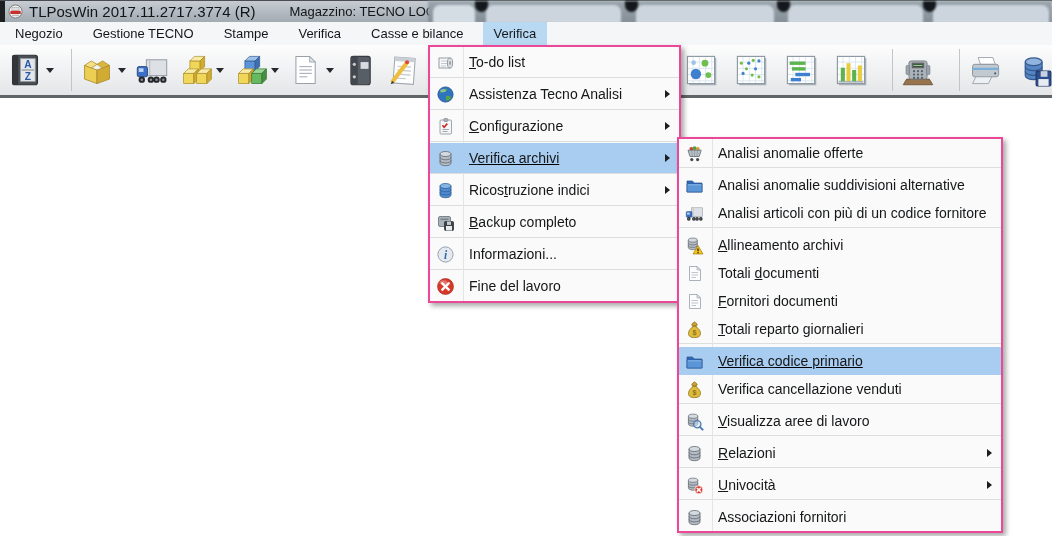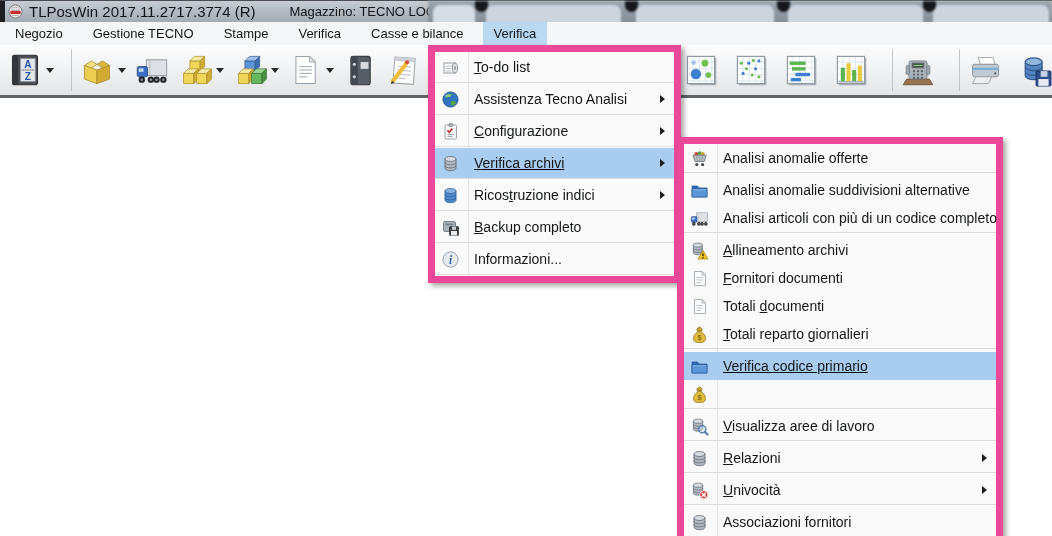--- a/index.html
+++ b/index.html
@@ -40,21 +40,21 @@
   .tb-ic svg{width:100%;height:100%;display:block;}
   .tb-dd{width:0;height:0;border-left:4px solid transparent;border-right:4px solid transparent;
     border-top:5px solid #26292c;margin-left:4px;}
   .tb-sep{width:1px;height:42px;background:#c2c4c6;margin:0 8px;flex:0 0 auto;}
   .tb-right{position:absolute;left:684px;top:0;height:50px;display:flex;align-items:center;}
   .tb-right .tb-btn{margin-right:16px;}
 
   .content{position:absolute;top:98px;left:0;width:1052px;height:438px;background:#ffffff;}
 
   
-  .menu{position:absolute;background:#fafafa;border:7px solid #ec4899;
+  .menu{position:absolute;background:#fafafa;border:2px solid #ec4899;
     box-shadow:3px 3px 5px rgba(0,0,0,.35);box-sizing:border-box;}
   .menu::before{content:'';position:absolute;left:33px;top:0;bottom:0;width:1px;background:#e4e4e4;z-index:0;}
   #servizio-menu{left:428px;top:45px;width:253px;z-index:4;}
   #verifica-submenu{left:677px;top:137px;width:326px;z-index:5;}
   .menu-item{position:relative;display:flex;align-items:center;height:30px;padding-left:6px;z-index:1;}
   #verifica-submenu .menu-item{height:28px;}
   .menu-item.hl{background:var(--hl,#a9cdf0);text-decoration:underline;}
   .mi-ic{width:19px;height:19px;margin-right:14px;flex:0 0 auto;}
   .mi-ic svg{width:100%;height:100%;display:block;}
   .mi-label{font-size:14px;color:#141618;white-space:nowrap;}
@@ -470,20 +470,33 @@
       <div class="menu-item">
         <span class="mi-ic">
           <svg viewBox="0 0 19 19">
             <circle cx="9.5" cy="9.5" r="7.6" fill="#e6eaee" stroke="#8a98a8" stroke-width=".9"></circle>
             <text x="9.5" y="13.8" text-anchor="middle" font-size="11.5" font-family="serif" font-style="italic" font-weight="bold" fill="#2d6ab0">i</text>
           </svg>
         </span>
         <span class="mi-label">Informazioni...</span>
       </div>
       <div class="menu-sep"></div>
+      <div class="menu-item">
+        <span class="mi-ic">
+          <svg viewBox="0 0 19 19">
+            <circle cx="9.5" cy="9.5" r="8" fill="#d8382a" stroke="#a02218" stroke-width=".6"></circle>
+            <ellipse cx="7.5" cy="5.5" rx="4" ry="2.2" fill="rgba(255,255,255,.3)"></ellipse>
+            <g stroke="#ffffff" stroke-width="2.4" stroke-linecap="round">
+              <line x1="6.3" y1="6.3" x2="12.7" y2="12.7"></line>
+              <line x1="12.7" y1="6.3" x2="6.3" y2="12.7"></line>
+            </g>
+          </svg>
+        </span>
+        <span class="mi-label">Fine del lavoro</span>
+      </div>
     </div>
   <div class="menu" id="verifica-submenu">
       <div class="menu-item">
         <span class="mi-ic">
           <svg viewBox="0 0 19 19">
             <circle cx="6.3" cy="4.8" r="1.9" fill="#d04030"></circle>
             <circle cx="9.6" cy="4.2" r="1.9" fill="#50a040"></circle>
             <circle cx="12.8" cy="4.8" r="1.9" fill="#d0a030"></circle>
             <path d="M3 6.2 L16.2 6.2 L14.2 12.5 L5 12.5 Z" fill="#b8c0c8" stroke="#5f666e" stroke-width=".8"></path>
             <line x1="6.5" y1="6.2" x2="7.5" y2="12.5" stroke="#8a9098" stroke-width=".7"></line>
@@ -516,21 +529,21 @@
             <circle cx="6" cy="23.5" r="2.8" fill="#24282c"></circle>
             <circle cx="6" cy="23.5" r="1.1" fill="#8a9096"></circle>
             <circle cx="14" cy="23.5" r="2.8" fill="#24282c"></circle>
             <circle cx="14" cy="23.5" r="1.1" fill="#8a9096"></circle>
             <circle cx="19" cy="23.5" r="2.8" fill="#24282c"></circle>
             <circle cx="19" cy="23.5" r="1.1" fill="#8a9096"></circle>
             <circle cx="25" cy="23.5" r="2.8" fill="#24282c"></circle>
             <circle cx="25" cy="23.5" r="1.1" fill="#8a9096"></circle>
           </svg>
         </span>
-        <span class="mi-label">Analisi articoli con più di un codice completo</span>
+        <span class="mi-label">Analisi articoli con più di un codice fornitore</span>
       </div>
       <div class="menu-sep"></div>
       <div class="menu-item">
         <span class="mi-ic">
           <svg viewBox="0 0 19 19">
             <g transform="translate(0,0) scale(0.82)">
               <path d="M4 5 v9 c0 1.6 2.5 2.7 5.5 2.7 s5.5 -1.1 5.5 -2.7 V5" fill="#b4bbc4" stroke="#5c636b" stroke-width=".8"></path>
               <path d="M4 8.3 a5.5 2.5 0 0 0 11 0 M4 11.4 a5.5 2.5 0 0 0 11 0" fill="none" stroke="#5c636b" stroke-width=".8"></path>
               <ellipse cx="9.5" cy="5" rx="5.5" ry="2.5" fill="#d4dae0" stroke="#5c636b" stroke-width=".8"></ellipse>
             </g>
@@ -546,35 +559,35 @@
           <svg viewBox="0 0 19 19">
             <path d="M4.5 2.5 h7.5 l3.5 3.5 v10.5 h-11 z" fill="#fbfcfd" stroke="#98a0a8" stroke-width=".8"></path>
             <path d="M12 2.5 l3.5 3.5 h-3.5 z" fill="#dfe3e7" stroke="#98a0a8" stroke-width=".6"></path>
             <g stroke="#b8bec4" stroke-width=".9">
               <line x1="6.5" y1="8.5" x2="13" y2="8.5"></line>
               <line x1="6.5" y1="11" x2="13" y2="11"></line>
               <line x1="6.5" y1="13.5" x2="11" y2="13.5"></line>
             </g>
           </svg>
         </span>
-        <span class="mi-label"><u>F</u>ornitori documenti</span>
+        <span class="mi-label">Totali <u>d</u>ocumenti</span>
       </div>
       <div class="menu-item">
         <span class="mi-ic">
           <svg viewBox="0 0 19 19">
             <path d="M4.5 2.5 h7.5 l3.5 3.5 v10.5 h-11 z" fill="#fbfcfd" stroke="#98a0a8" stroke-width=".8"></path>
             <path d="M12 2.5 l3.5 3.5 h-3.5 z" fill="#dfe3e7" stroke="#98a0a8" stroke-width=".6"></path>
             <g stroke="#b8bec4" stroke-width=".9">
               <line x1="6.5" y1="8.5" x2="13" y2="8.5"></line>
               <line x1="6.5" y1="11" x2="13" y2="11"></line>
               <line x1="6.5" y1="13.5" x2="11" y2="13.5"></line>
             </g>
           </svg>
         </span>
-        <span class="mi-label">Totali <u>d</u>ocumenti</span>
+        <span class="mi-label"><u>F</u>ornitori documenti</span>
       </div>
       <div class="menu-item">
         <span class="mi-ic">
           <svg viewBox="0 0 19 19">
             <path d="M9.5 6 C5.2 8 3.5 11 3.5 13.5 C3.5 16.6 6.2 17.6 9.5 17.6 C12.8 17.6 15.5 16.6 15.5 13.5 C15.5 11 13.8 8 9.5 6 Z" fill="#e0bc3c" stroke="#8a6f1c" stroke-width=".8"></path>
             <polygon points="6.8,4 9.5,1.8 12.2,4 11.6,6 7.4,6" fill="#caa42f" stroke="#8a6f1c" stroke-width=".7"></polygon>
             <rect x="7.2" y="5" width="4.6" height="1.6" fill="#a8872a"></rect>
             <text x="9.5" y="15" text-anchor="middle" font-size="7.5" font-weight="bold" fill="#8a6f1c" font-family="sans-serif">$</text>
           </svg>
         </span>
@@ -593,20 +606,21 @@
       </div>
       <div class="menu-item">
         <span class="mi-ic">
           <svg viewBox="0 0 19 19">
             <path d="M9.5 6 C5.2 8 3.5 11 3.5 13.5 C3.5 16.6 6.2 17.6 9.5 17.6 C12.8 17.6 15.5 16.6 15.5 13.5 C15.5 11 13.8 8 9.5 6 Z" fill="#e0bc3c" stroke="#8a6f1c" stroke-width=".8"></path>
             <polygon points="6.8,4 9.5,1.8 12.2,4 11.6,6 7.4,6" fill="#caa42f" stroke="#8a6f1c" stroke-width=".7"></polygon>
             <rect x="7.2" y="5" width="4.6" height="1.6" fill="#a8872a"></rect>
             <text x="9.5" y="15" text-anchor="middle" font-size="7.5" font-weight="bold" fill="#8a6f1c" font-family="sans-serif">$</text>
           </svg>
         </span>
+        <span class="mi-label">Verifica cancellazione venduti</span>
       </div>
       <div class="menu-sep"></div>
       <div class="menu-item">
         <span class="mi-ic">
           <svg viewBox="0 0 19 19">
             <g transform="translate(0,0) scale(0.85)">
               <path d="M4 5 v9 c0 1.6 2.5 2.7 5.5 2.7 s5.5 -1.1 5.5 -2.7 V5" fill="#b4bbc4" stroke="#5c636b" stroke-width=".8"></path>
               <path d="M4 8.3 a5.5 2.5 0 0 0 11 0 M4 11.4 a5.5 2.5 0 0 0 11 0" fill="none" stroke="#5c636b" stroke-width=".8"></path>
               <ellipse cx="9.5" cy="5" rx="5.5" ry="2.5" fill="#d4dae0" stroke="#5c636b" stroke-width=".8"></ellipse>
             </g>

